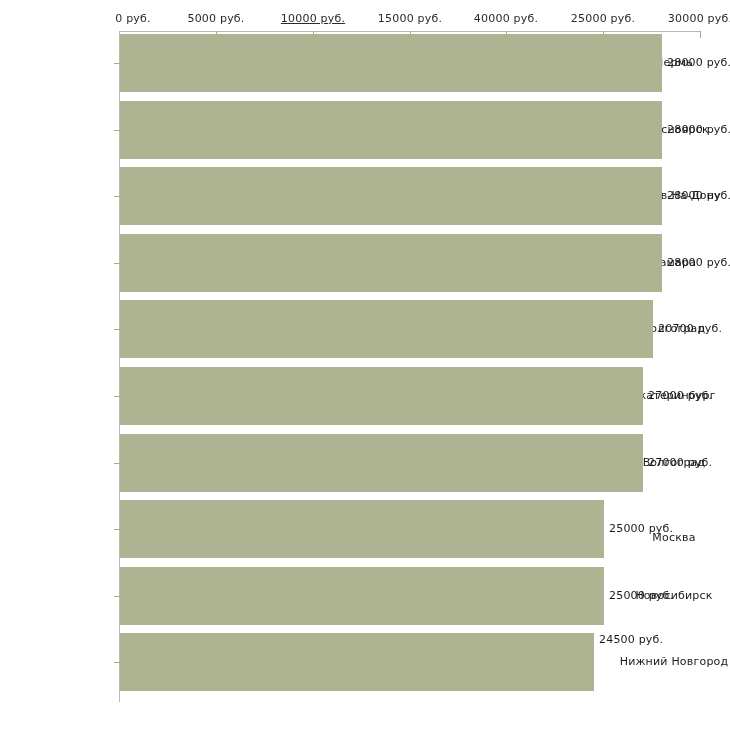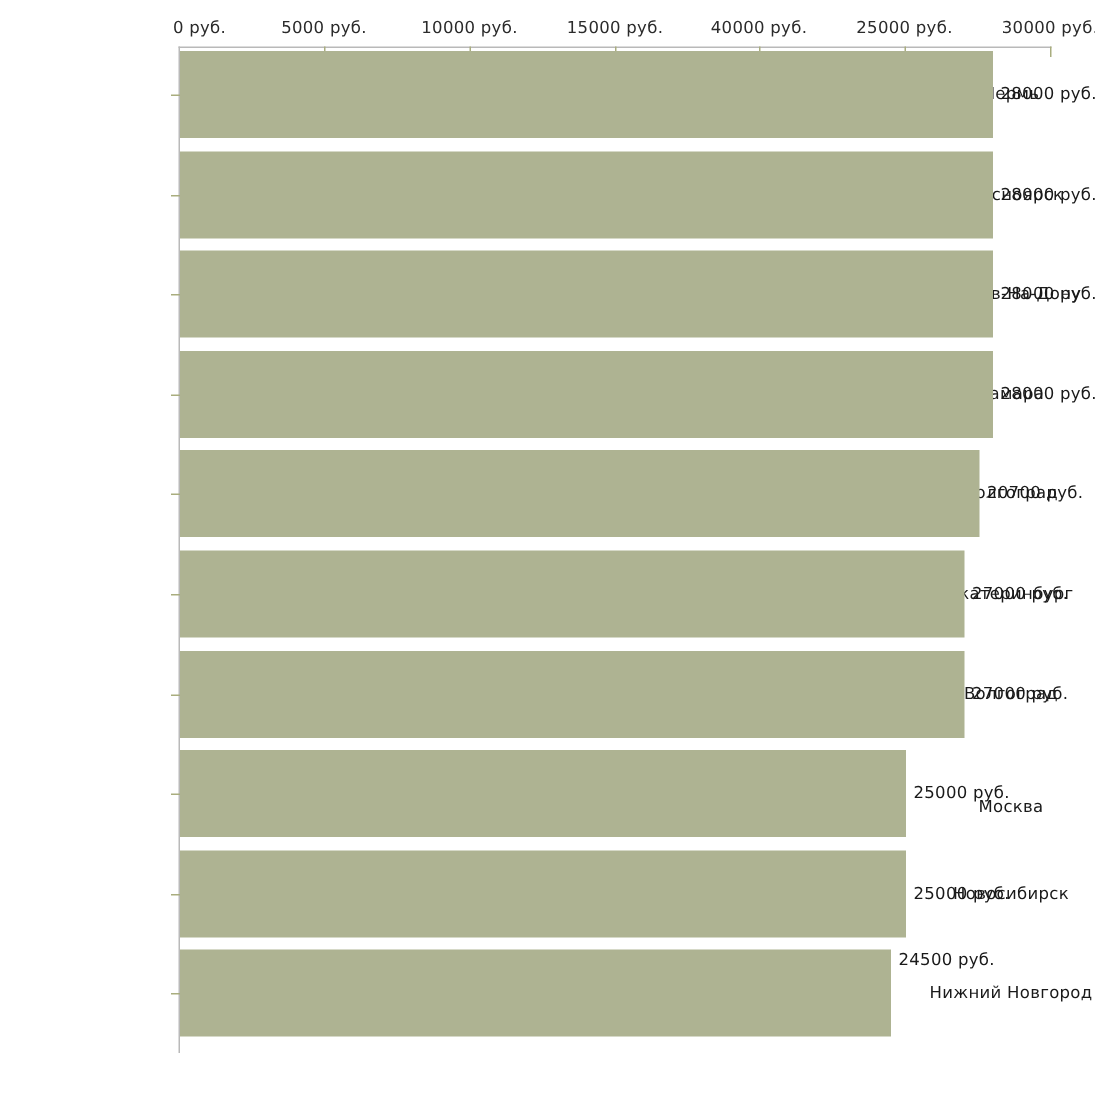--- a/index.html
+++ b/index.html
@@ -95,21 +95,21 @@
   }
 </style>
 </head>
 <body>
 
 <div id="chart-root">
 
   <div id="xtick-labels">
       <div class="x-tick-label" style="left: 119px; margin-left: 14px;">0 руб.</div>
       <div class="x-tick-label" style="left: 216px;">5000 руб.</div>
-      <div class="x-tick-label" style="left: 313px;">10000 руб.</div>
+      <div class="x-tick-label" style="left: 313px; text-decoration: underline;">10000 руб.</div>
       <div class="x-tick-label" style="left: 410px;">15000 руб.</div>
       <div class="x-tick-label" style="left: 506px;">40000 руб.</div>
       <div class="x-tick-label" style="left: 603px;">25000 руб.</div>
       <div class="x-tick-label" style="left: 700px;">30000 руб.</div>
     </div>
 
   <div class="axis-line"></div>
 
   <div id="xticks">
       <div class="x-tick" style="left: 216px;"></div>

